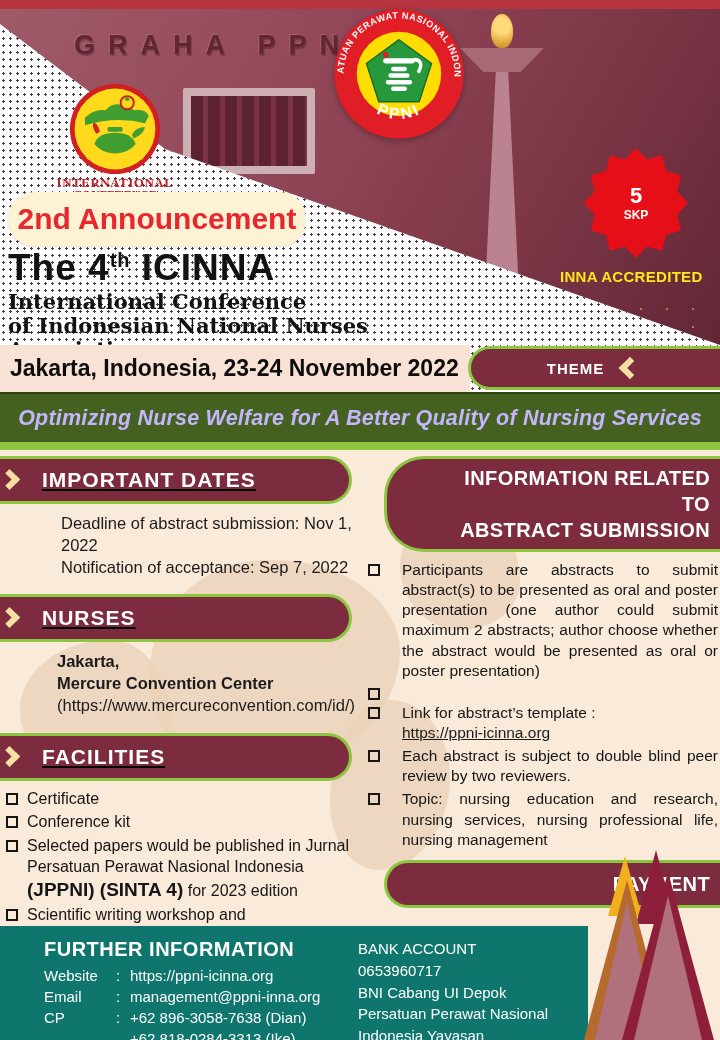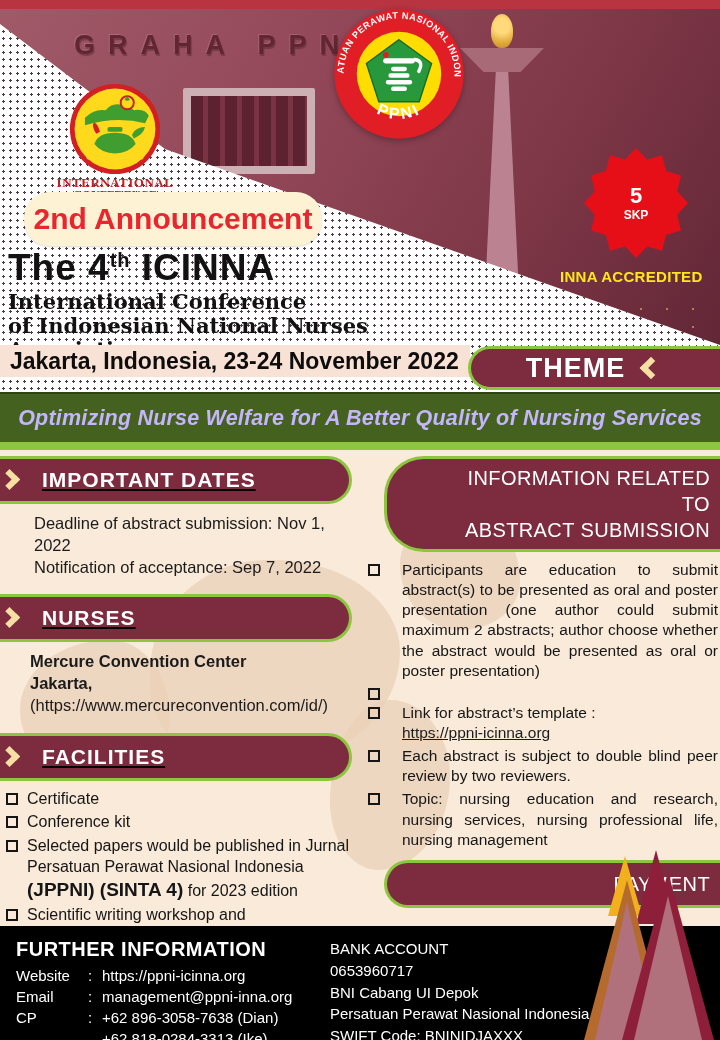--- a/index.html
+++ b/index.html
@@ -42,39 +42,39 @@
 
   
   .skp-badge { position:absolute; left:584px; top:148px; width:104px; height:110px; background:#e60f17;
           display:flex; flex-direction:column; align-items:center; justify-content:center; color:#fff; font-weight:bold;
           clip-path:polygon(100% 50%,89.6% 60.6%,93.3% 75%,79% 79%,75% 93.3%,60.6% 89.6%,50% 100%,39.4% 89.6%,25% 93.3%,21% 79%,6.7% 75%,10.4% 60.6%,0% 50%,10.4% 39.4%,6.7% 25%,21% 21%,25% 6.7%,39.4% 10.4%,50% 0%,60.6% 10.4%,75% 6.7%,79% 21%,93.3% 25%,89.6% 39.4%); }
   .skp-badge .n { font-size:22px; line-height:1.1; }
   .skp-badge .t { font-size:12px; line-height:1.1; }
   .accredited { position:absolute; left:560px; top:268px; font-size:15px; font-weight:bold; color:#ffe71c; letter-spacing:.3px; }
 
   
-  .announce { position:absolute; left:24px; top:192px; width:298px; height:54px; background:#fdf3d4; border-radius:26px;
+  .announce { position:absolute; left:8px; top:192px; width:298px; height:54px; background:#fdf3d4; border-radius:26px;
           display:flex; align-items:center; justify-content:center; box-shadow:0 1px 2px rgba(0,0,0,.15); }
   .announce span { color:#e8262d; font-size:30px; font-weight:bold; }
 
   
   .title-block { position:absolute; left:8px; top:249px; width:470px; }
   .title-l1 { font-family:Liberation Sans, sans-serif; font-weight:bold; font-size:37px; color:#121212; line-height:1.05; letter-spacing:1px; }
   .title-l1 sup { font-size:20px; }
   .title-l2 { font-family:"DejaVu Serif", serif; font-weight:bold; font-size:21px; color:#121212; line-height:1.15; margin-top:2px; }
   .title-l3 { font-family:"DejaVu Serif", serif; font-weight:bold; font-size:21px; color:#121212; line-height:1.15; }
 
   
-  .date-band { position:absolute; left:0; top:345px; width:470px; height:32px; background:#f8e2d5;
+  .date-band { position:absolute; left:0; top:345px; width:470px; height:47px; background:#f8e2d5;
           display:flex; align-items:center; padding-left:10px; }
   .date-band span { font-size:23px; font-weight:bold; color:#0d0d0d; }
   .theme-ribbon { position:absolute; right:0; top:346px; width:252px; height:44px; background:#7d2b3e;
           border:3px solid #8cc63e; border-right:none; border-radius:44px 0 0 44px;
           display:flex; align-items:center; justify-content:center; }
-  .theme-ribbon span.lbl { color:#fff; font-weight:bold; font-size:27px; letter-spacing:1px; margin-right:18px; }
+  .theme-ribbon span.lbl { color:#fff; font-weight:bold; font-size:15px; letter-spacing:1px; margin-right:18px; }
   .chev-left { width:16px; height:16px; border-left:6px solid #f5dfa3; border-bottom:6px solid #f5dfa3; transform:rotate(45deg); margin-right:6px; }
 
   
   .theme-band { position:absolute; left:0; top:392px; width:720px; height:50px; background:#44611f;
           display:flex; align-items:center; justify-content:center; border-top:2px solid #2e4512; }
   .theme-band span { color:#c4b5fd; font-size:21.5px; font-weight:bold; font-style:italic; letter-spacing:.2px; }
   .green-strip { position:absolute; left:0; top:442px; width:720px; height:8px; background:#8cc63e; }
 
   
   .content { position:absolute; left:0; top:450px; width:720px; height:476px; background:#f9ead9; overflow:hidden; }
@@ -90,36 +90,36 @@
 
   .ribbon-l { position:relative; background:#7d2b3e; border:3px solid #8cc63e; border-left:none;
           border-radius:0 34px 34px 0; height:48px; display:flex; align-items:center; padding-left:42px; margin:6px 4px 0 0;text-decoration:underline; }
   .ribbon-l span.lbl { color:#fff; font-weight:bold; font-size:21px; letter-spacing:1px; }
   .chev-right { position:absolute; left:2px; top:13px; width:15px; height:15px;
           border-top:6px solid #f5dfa3; border-right:6px solid #f5dfa3; transform:rotate(45deg); }
 
   .ribbon-r { position:relative; background:#7d2b3e; border:3px solid #8cc63e; border-right:none;
           border-radius:40px 0 0 40px; display:flex; align-items:center; justify-content:flex-end;
           padding:6px 10px 6px 56px; margin:6px 0 0 28px; min-height:48px; }
-  .ribbon-r span.lbl { color:#fff; font-weight:normal; font-size:20px; text-align:right; line-height:1.3; letter-spacing:.4px; }
-
-  .text-block { position:relative; padding:9px 2px 0 34px; font-size:16.5px; color:#1b1b1b; line-height:1.32; }
+  .ribbon-r span.lbl { color:#fff; font-weight:bold; font-size:20px; text-align:right; line-height:1.3; letter-spacing:.4px; }
+
+  .text-block { position:relative; padding:9px 2px 0 34px; font-size:16.5px; color:#1b1b1b; line-height:1.32;margin-left:27px; }
   .text-block .b { font-weight:bold; }
   .url { color:#1b1b1b; text-decoration:none; }
   .u { text-decoration:underline; }
 
   ul.cklist { list-style:none; position:relative; padding:8px 2px 0 6px; }
   ul.cklist li { display:flex; font-size:16px; color:#161616; line-height:1.3; margin-bottom:3px; }
   .ckbox { flex:none; width:12px; height:12px; border:2px solid #161616; margin:4px 9px 0 0; background:transparent; }
   ul.cklist.wide li { font-size:15.5px; text-align:justify; }
   ul.cklist.wide .ckbox { margin-right:22px; margin-left:6px; }
   .jppni { font-weight:bold; font-size:19px; }
 
   
-  .footer { position:absolute; left:0; top:926px; width:720px; height:114px; background:#000000; display:flex; }
+  .footer { position:absolute; left:0; top:926px; width:588px; height:114px; background:#0f766e; display:flex;padding-left:28px; }
   .footer .left { width:320px; flex:none; padding:12px 0 0 16px; }
   .footer h3 { color:#fff; font-size:20px; font-weight:bold; letter-spacing:.5px; margin-bottom:4px; }
   .inforow { display:flex; color:#fff; font-size:15px; line-height:1.4; }
   .inforow .lab { width:72px; flex:none; }
   .inforow .sep { width:14px; flex:none; }
   .footer .right { flex:1; padding:12px 0 0 10px; color:#fff; font-size:15px; line-height:1.45; }
   .flink { color:#fff; text-decoration:none; }
 
   
   .tri-decor { position:absolute; right:6px; top:850px; width:140px; height:190px; z-index:6; pointer-events:none; }
@@ -237,22 +237,22 @@
         <div class="text-block">
           <div>Deadline of abstract submission:  Nov 1, 2022</div>
           <div>Notification of acceptance:  Sep 7, 2022</div>
         </div>
 
         <div class="ribbon-l" style="margin-top:16px;">
           <span class="chev-right"></span>
           <span class="lbl">NURSES</span>
         </div>
         <div class="text-block" style="padding-left:30px;">
+          <div class="b">Jakarta,</div>
           <div class="b">Mercure Convention Center</div>
-          <div class="b">Jakarta,</div>
           <div>(https://www.mercureconvention.com/id/)</div>
         </div>
 
         <div class="ribbon-l" style="margin-top:16px;">
           <span class="chev-right"></span>
           <span class="lbl">FACILITIES</span>
         </div>
         <ul class="cklist">
           <li>
               <span class="ckbox"></span>
@@ -277,21 +277,21 @@
       <div class="col-right">
 
         <div class="ribbon-r">
           <span class="lbl">
             <span>INFORMATION RELATED TO</span><br><span>ABSTRACT SUBMISSION</span>
           </span>
         </div>
         <ul class="cklist wide">
           <li>
               <span class="ckbox"></span>
-            <span><span>Participants are </span><span class="b">education to</span><span> submit abstract(s) to be presented as oral and poster presentation (one author could submit maximum 2 abstracts; author choose whether the abstract would be presented as oral or poster presentation)</span></span>
+            <span><span>Participants are </span><span class="b">abstracts to</span><span> submit abstract(s) to be presented as oral and poster presentation (one author could submit maximum 2 abstracts; author choose whether the abstract would be presented as oral or poster presentation)</span></span>
             </li>
           <li>
               <span class="ckbox"></span>
             </li>
           <li>
               <span class="ckbox"></span>
             <span><span>Link for abstract’s template :</span><br><a class="url u">https://ppni-icinna.org</a></span>
             </li>
           <li>
               <span class="ckbox"></span>

